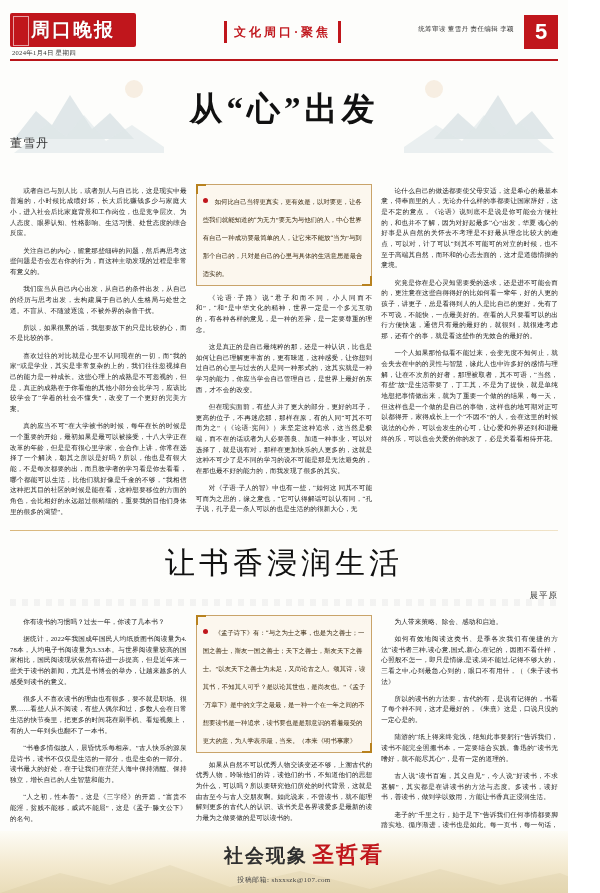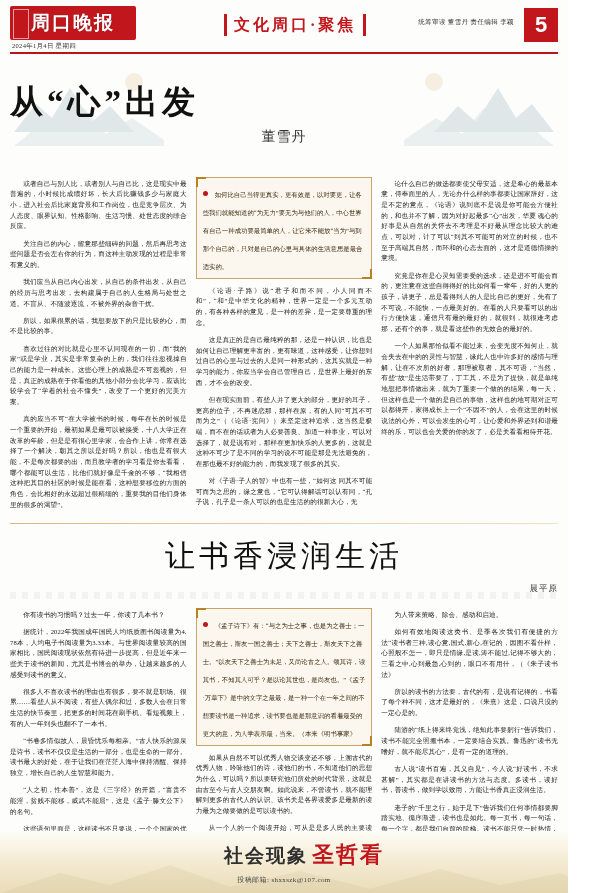--- a/index.html
+++ b/index.html
@@ -14,21 +14,21 @@
     color: #1a1a1a;
     position: relative;
     overflow: hidden;
   }
   .page {
     position: relative;
     width: 568px;
     height: 893px;
     background: #fdfdfb;
     box-sizing: border-box;
-    padding: 6px 10px 0 10px;
+    padding: 13px 10px 0 10px;
   }
 
   
   .masthead {
     position: relative;
     height: 46px;
     border-bottom: 2px solid #b9151a;
     display: flex;
     align-items: flex-start;
   }
@@ -75,21 +75,21 @@
     align-items: center;
   }
   .sec-bar {
     width: 3px;
     height: 22px;
     background: #c0161c;
     margin: 0 7px;
   }
   .section-title {
     color: #c0161c;
-    font-size: 16px;
+    font-size: 12px;
     font-weight: bold;
     letter-spacing: 3px;
     font-family: "Liberation Serif", serif;
   }
   .credits {
     position: absolute;
     right: 44px;
     top: 12px;
     font-size: 6.5px;
     color: #333;
@@ -124,33 +124,33 @@
     width: 150px;
     height: 86px;
     opacity: .55;
   }
   .ink-left { left: 4px; }
   .ink-right { right: 4px; }
   .headline-1 {
     position: absolute;
     left: 0; right: 0;
     top: 26px;
-    text-align: left;
+    text-align: center;
     font-size: 33px;
     font-weight: bold;
     letter-spacing: 4px;
     font-family: "Liberation Serif", serif;
     color: #111;
   }
   .byline-1 {
     position: absolute;
     left: 0; right: 0;
     top: 74px;
-    text-align: center;
-    font-size: 14px;
+    text-align: left;
+    font-size: 12px;
     color: #333;
     letter-spacing: 1px;
   }
 
   
   .cols {
     display: flex;
     gap: 9px;
     align-items: flex-start;
   }

